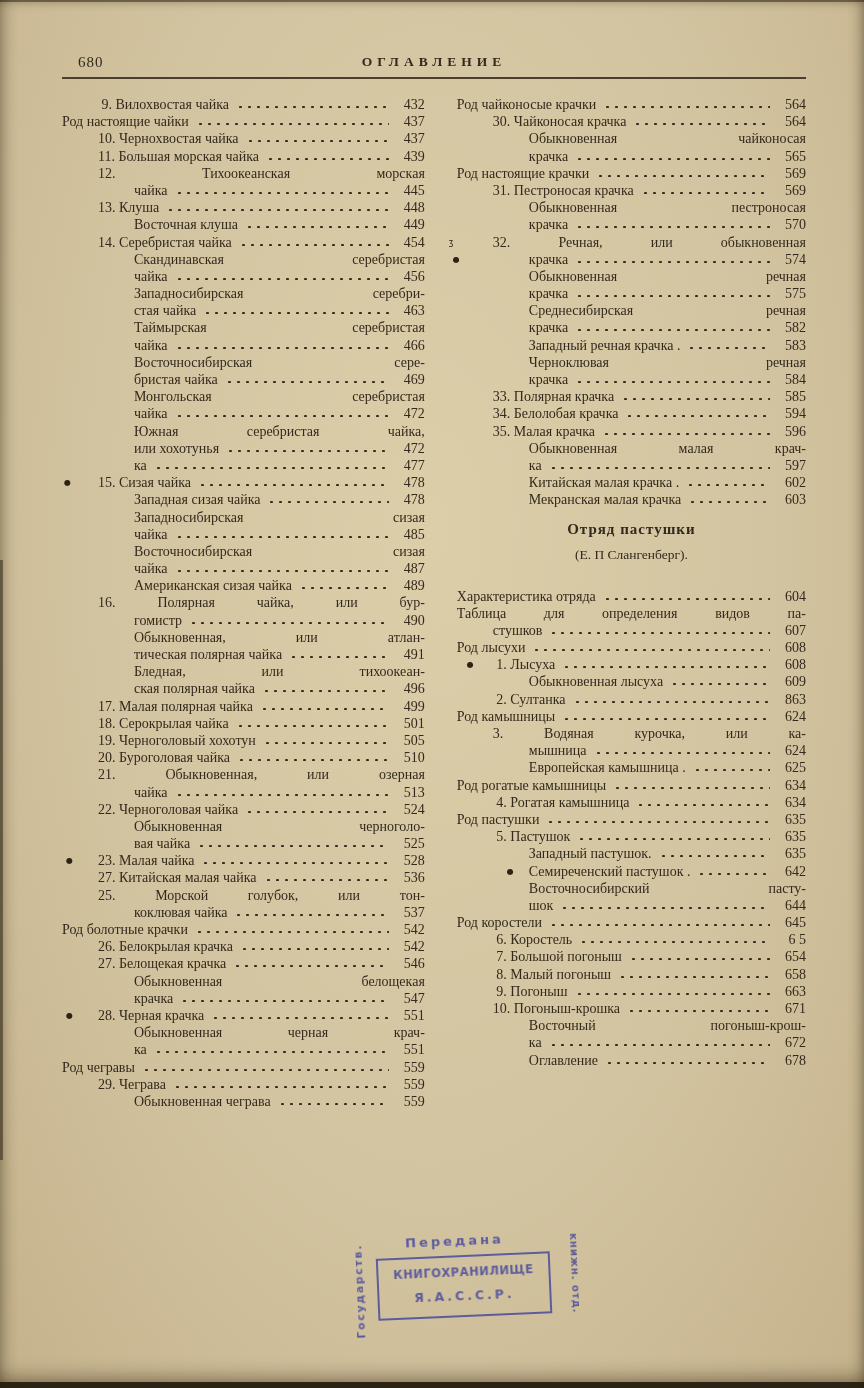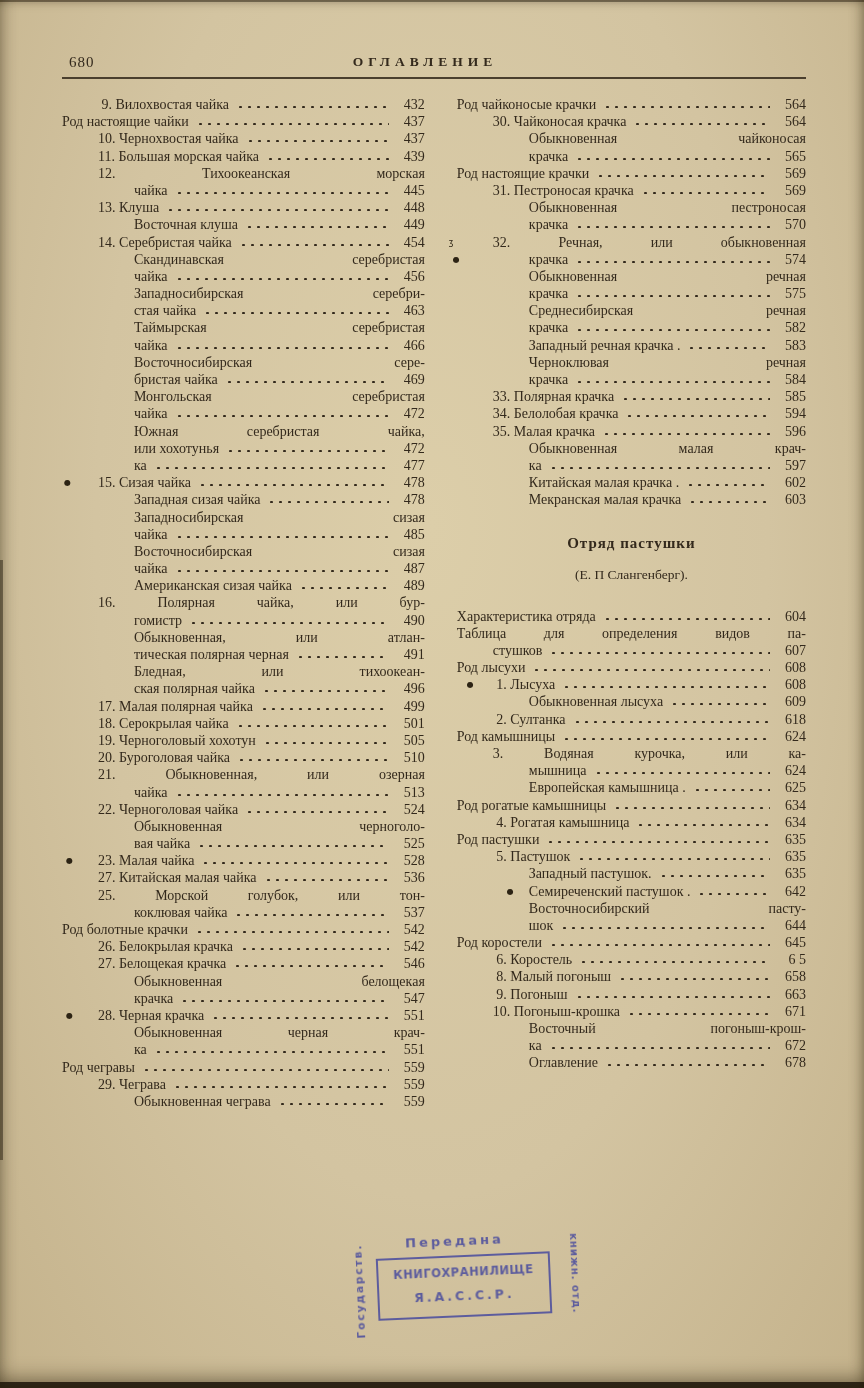--- a/index.html
+++ b/index.html
@@ -15,21 +15,21 @@
     content:""; position:absolute; inset:0; pointer-events:none;
     box-shadow: inset 0 -16px 20px -8px rgba(40,30,10,.55),
                 inset -8px 0 14px -7px rgba(40,30,10,.35),
                 inset 0 8px 12px -8px rgba(40,30,10,.35),
                 inset 12px 0 16px -10px rgba(40,30,10,.30);
   }
   .edge-bottom { position:absolute; left:0; right:0; bottom:0; height:6px; background:#17120c; opacity:.85; }
   .edge-left   { position:absolute; left:0; top:560px; height:600px; width:3px; background:rgba(25,18,9,.45); }
   .edge-top    { position:absolute; left:0; right:0; top:0; height:2px; background:rgba(30,22,12,.45); }
 
-  .hdr { position:absolute; top:54px; left:53px; width:744px; height:20px; font-size:15px; }
+  .hdr { position:absolute; top:54px; left:62px; width:744px; height:20px; font-size:15px; }
   .pagenum { position:absolute; left:16px; top:0; letter-spacing:1px; }
   .title   { position:absolute; left:0; right:0; text-align:center; font-weight:bold; font-size:13.5px; letter-spacing:5px; }
   .rule    { position:absolute; top:77px; left:62px; width:744px; height:2px; background:#4a3f2e; }
 
   .cols  { position:absolute; top:96px; left:62px; width:744px; display:flex; }
   .col-l { width:372px; margin-right:32px; }
   .col-r { width:358px; }
 
   .row { position:relative; display:flex; align-items:baseline; height:17.2px; line-height:17.2px; font-size:14px; }
   .ind0 { padding-left:0;justify-content:center; }
@@ -42,22 +42,22 @@
     flex:1 1 auto; align-self:stretch; min-width:10px; margin:0 4px 0 7px;
     background-image: radial-gradient(circle at 50% 65%, var(--ink,#33291c) 1.05px, transparent 1.45px);
     background-size: 9px 17.2px; background-repeat:repeat-x;
   }
   .pg { flex:0 0 32px; text-align:right; white-space:pre; }
   .mark {
     position:absolute; top:0; font-family:"DejaVu Sans",sans-serif;
     font-size:8px; line-height:17.2px; color:#2c2314;
   }
 
-  .sec-h { text-align:center; font-weight:bold; font-size:15px; letter-spacing:1px; margin-top:26px; }
-  .sec-a { text-align:center; font-size:13.5px; margin-top:15px; margin-bottom:25px; }
+  .sec-h { text-align:center; font-weight:bold; font-size:15px; letter-spacing:1px; margin-top:12px; }
+  .sec-a { text-align:center; font-size:13.5px; margin-top:9px; margin-bottom:25px; }
 
   .stamp {
     position:absolute; left:345px; top:1232px; width:240px; height:106px;
     transform:rotate(-2.5deg); color:var(--stamp,#4d4f9e);
     font-family:"DejaVu Sans",sans-serif; filter:blur(.45px); opacity:.88;
   }
   .stamp .v-left {
     position:absolute; left:8px; top:4px; height:98px;
     writing-mode:vertical-rl; transform:rotate(180deg);
     font-size:10.5px; font-weight:bold; letter-spacing:2px;
@@ -220,21 +220,21 @@
         </div>
         <div class="row ind2">
           <span class="txt">гомистр</span>
           <span class="leader"></span>
           <span class="pg">490</span>
         </div>
         <div class="row ind2 nopage">
           <span class="txt">Обыкновенная, или атлан-</span>
         </div>
         <div class="row ind2">
-          <span class="txt">тическая полярная черная</span>
+          <span class="txt">тическая полярная чайка</span>
           <span class="leader"></span>
           <span class="pg">491</span>
         </div>
         <div class="row ind2 nopage">
           <span class="txt">Бледная, или тихоокеан-</span>
         </div>
         <div class="row ind2">
           <span class="txt">ская полярная чайка</span>
           <span class="leader"></span>
           <span class="pg">496</span>
@@ -491,21 +491,21 @@
             <span class="pg">608</span>
           </div>
           <div class="row ind2">
             <span class="txt">Обыкновенная лысуха</span>
             <span class="leader"></span>
             <span class="pg">609</span>
           </div>
           <div class="row ind1">
             <span class="txt"> 2. Султанка</span>
             <span class="leader"></span>
-            <span class="pg">618</span>
+            <span class="pg">863</span>
           </div>
           <div class="row ind0">
             <span class="txt">Род камышницы</span>
             <span class="leader"></span>
             <span class="pg">624</span>
           </div>
           <div class="row ind1 nopage">
             <span class="txt"> 3. Водяная курочка, или ка-</span>
           </div>
           <div class="row ind2">
@@ -559,20 +559,25 @@
           </div>
           <div class="row ind0">
             <span class="txt">Род коростели</span>
             <span class="leader"></span>
             <span class="pg">645</span>
           </div>
           <div class="row ind1">
             <span class="txt"> 6. Коростель</span>
             <span class="leader"></span>
             <span class="pg">6 5</span>
+          </div>
+          <div class="row ind1">
+            <span class="txt"> 7. Большой погоныш</span>
+            <span class="leader"></span>
+            <span class="pg">654</span>
           </div>
           <div class="row ind1">
             <span class="txt"> 8. Малый погоныш</span>
             <span class="leader"></span>
             <span class="pg">658</span>
           </div>
           <div class="row ind1">
             <span class="txt"> 9. Погоныш</span>
             <span class="leader"></span>
             <span class="pg">663</span>

